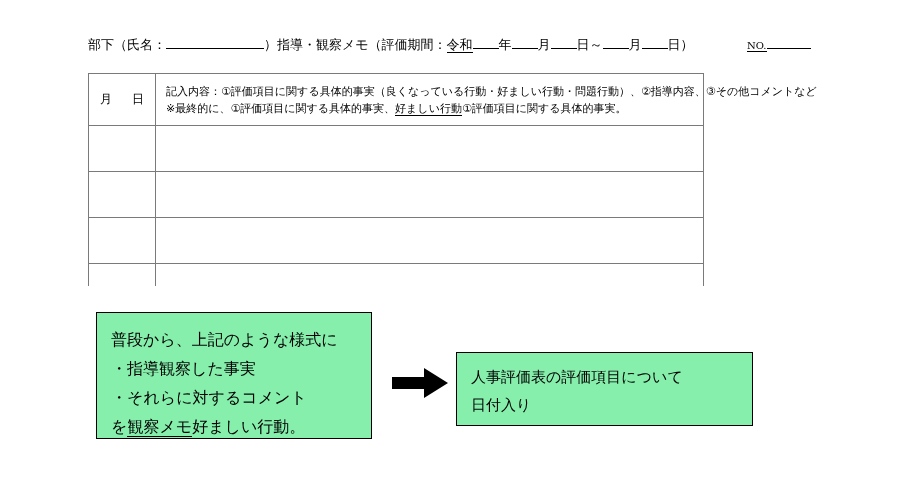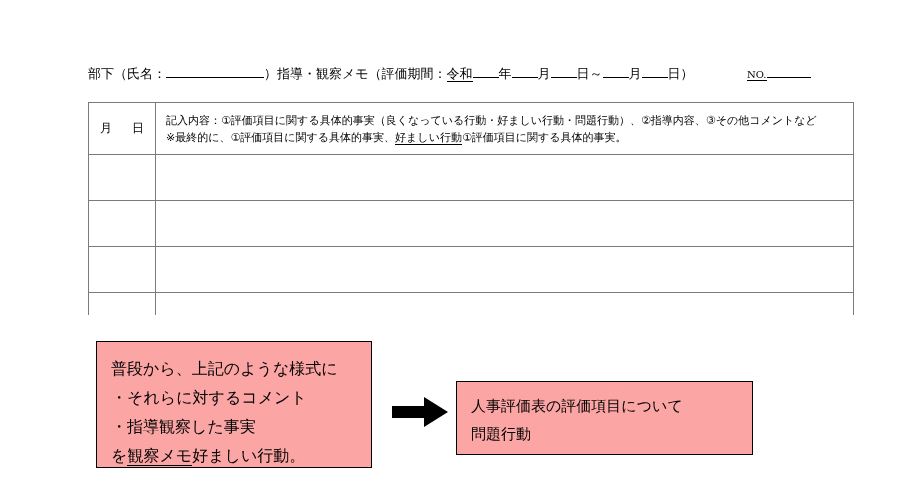--- a/index.html
+++ b/index.html
@@ -10,21 +10,21 @@
   body {
     width: 900px;
     height: 490px;
     position: relative;
     overflow: hidden;
     font-family: "DejaVu Serif", "Liberation Serif", serif;
     color: #000000;
     -webkit-font-smoothing: antialiased;
   }
 
-  .page { position: absolute; inset: 0; margin-top: 29px; }
+  .page { position: absolute; inset: 0; }
 
   
   .header-line {
     position: absolute;
     left: 88px;
     top: 34px;
     width: 790px;
     height: 22px;
     font-size: 13px;
     line-height: 22px;
@@ -48,21 +48,21 @@
     font-size: 10px;
     line-height: 22px;
     white-space: nowrap;
   }
 
   
   .memo-table {
     position: absolute;
     left: 88px;
     top: 73px;
-    width: 766px;
+    width: 616px;
     border-collapse: collapse;
     table-layout: fixed;
   }
   .memo-table td {
     border: 1px solid #7a7a7a;
     padding: 0;
     vertical-align: top;
   }
   .memo-table .col-date { width: 62px; }
   .memo-table tr.header-row td.date-head {
@@ -83,21 +83,21 @@
     line-height: 17px;
     font-family: "DejaVu Sans", "Liberation Sans", sans-serif;
     white-space: nowrap;
   }
   .instructions .line { display: block; }
 
   
   .callout {
     position: absolute;
     border: 1.5px solid #000;
-    background: #fca5a5;
+    background: #86efac;
     box-sizing: border-box;
   }
   .callout .line {
     display: block;
     white-space: nowrap;
   }
   .callout-left {
     left: 96px;
     top: 312px;
     width: 276px;
@@ -162,29 +162,29 @@
       </tr>
       <tr class="body-row-clipped">
         <td class="col-date"></td>
         <td></td>
       </tr>
     </tbody>
   </table>
 
   <div class="callout callout-left">
     <span class="line">普段から、上記のような様式に</span>
+    <span class="line">・指導観察した事実</span>
     <span class="line">・それらに対するコメント</span>
-    <span class="line">・指導観察した事実</span>
     <span class="line"><span>を</span><span class="u">観察メモ</span><span>好ましい行動。</span></span>
   </div>
 
   <div class="arrow">
     <svg width="56" height="30" viewBox="0 0 56 30" aria-hidden="true">
       <polygon points="0,9 32,9 32,0 56,15 32,30 32,21 0,21" fill="#000000"></polygon>
     </svg>
   </div>
 
   <div class="callout callout-right">
     <span class="line">人事評価表の評価項目について</span>
-    <span class="line">問題行動</span>
+    <span class="line">日付入り</span>
   </div>
 
 </div>
 
 </body></html>

